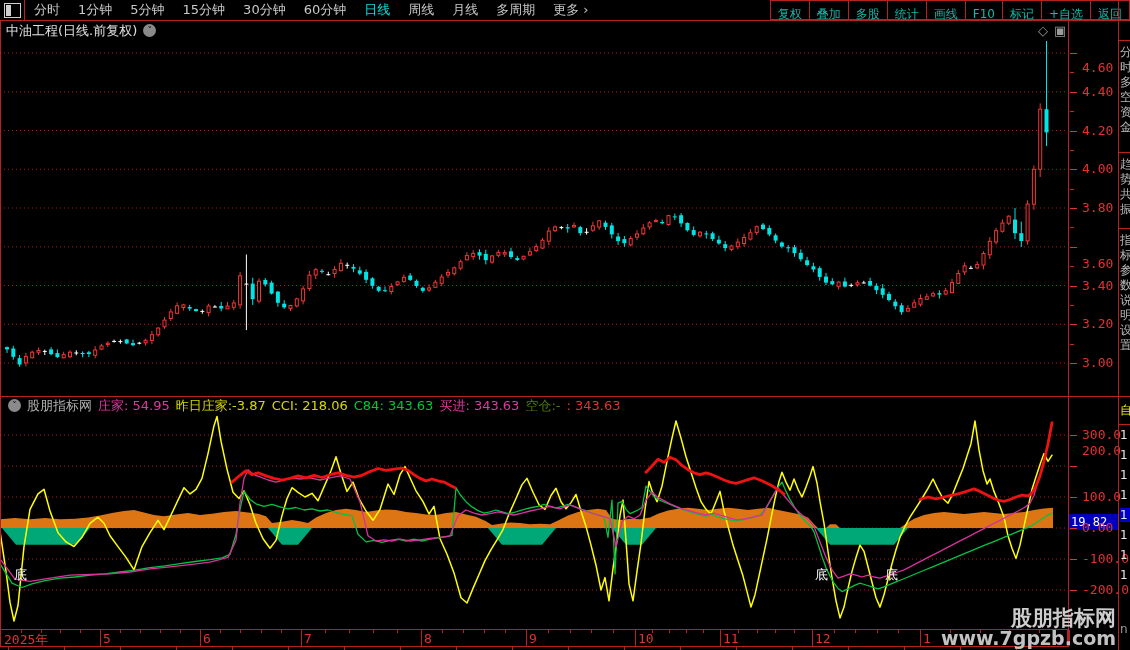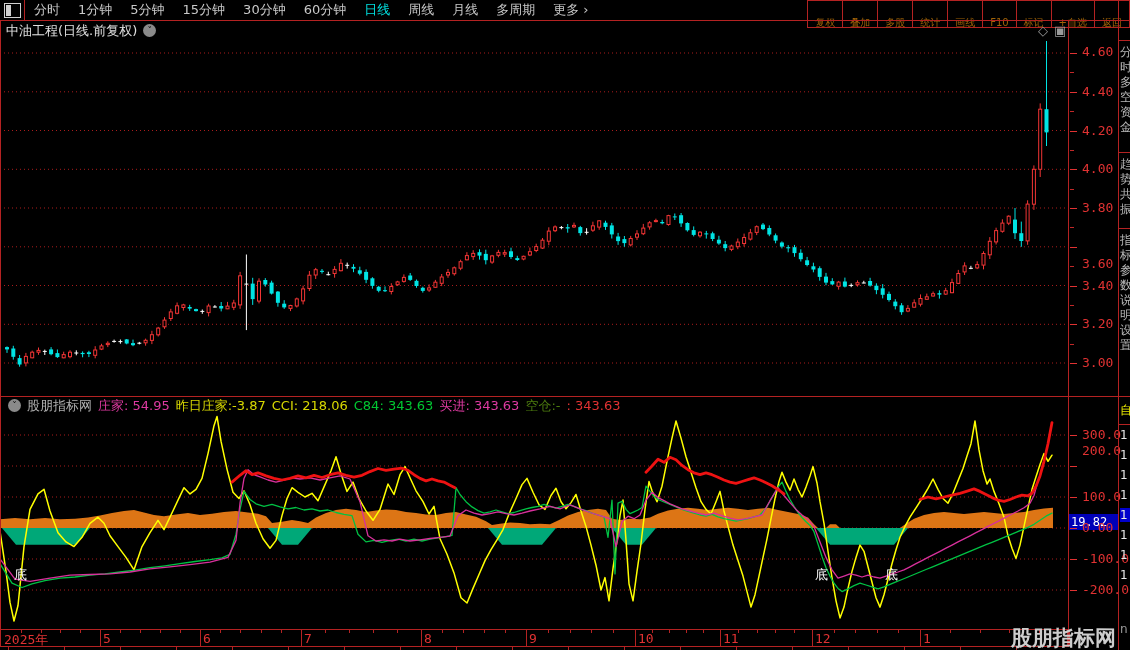--- a/index.html
+++ b/index.html
@@ -9,21 +9,21 @@
   .vline{position:absolute;width:1px;background:#b42222;}
   
   #toolbar{position:absolute;left:0;top:0;width:1130px;height:20px;display:flex;align-items:flex-start;}
   .tb-left{display:flex;align-items:center;gap:0;}
   .tb-item{color:#c8c8c8;font-size:13px;padding:0 9px;line-height:20px;cursor:default;white-space:nowrap;}
   .tb-item.active{color:#00e0e0;}
   .win-icon{width:15px;height:13px;border:1px solid #cfcfcf;margin:0 3px 0 4px;position:relative;background:#000;}
   .win-icon::after{content:"";position:absolute;left:1px;top:1px;bottom:1px;width:5px;background:#cfcfcf;}
   .tb-sep{width:1px;height:20px;background:#b42222;}
   .tb-right{margin-left:auto;display:flex;height:20px;}
-  .tb-btn{color:#a16207;font-size:10px;line-height:18px;padding:13px 7px;border:1px solid #b42222;border-right:none;white-space:nowrap;}
+  .tb-btn{color:#14b8a6;font-size:12px;line-height:18px;padding:4px 7px;border:1px solid #b42222;border-right:none;white-space:nowrap;}
   .tb-btn:last-child{border-right:1px solid #b42222;}
   
   #titlebar{position:absolute;left:0;top:21px;height:19px;display:flex;align-items:center;color:#e0e0e0;font-size:13px;}
   .chev-circle{display:inline-block;width:13px;height:13px;border-radius:50%;background:#8a8a8a;color:#000;
                font-size:9px;line-height:13px;text-align:center;margin-left:6px;}
   #corner-icons{position:absolute;left:1038px;top:21px;width:40px;height:18px;color:#9a9a9a;font-size:13px;display:flex;gap:6px;align-items:center;}
   
   #main-svg{position:absolute;left:0;top:41px;}
   #ind-svg{position:absolute;left:0;top:397px;}
   #main-axis{position:absolute;left:1068px;top:41px;width:50px;height:355px;}
@@ -435,21 +435,21 @@
       <line x1="1027.6" y1="159.3" x2="1027.6" y2="203.8" stroke="#f23535" stroke-width="1"></line>
       <rect x="1026.1" y="163.1" width="3" height="36.8" fill="#000" stroke="#f23535" stroke-width="1"></rect>
       <line x1="1033.8999999999999" y1="124.4" x2="1033.8999999999999" y2="168.9" stroke="#f23535" stroke-width="1"></line>
       <rect x="1032.3999999999999" y="128.3" width="3" height="34.9" fill="#000" stroke="#f23535" stroke-width="1"></rect>
       <line x1="1040.2" y1="62.4" x2="1040.2" y2="136.0" stroke="#f23535" stroke-width="1"></line>
       <rect x="1038.7" y="68.2" width="3" height="60.1" fill="#000" stroke="#f23535" stroke-width="1"></rect>
       <line x1="1046.5" y1="-1.6" x2="1046.5" y2="105.0" stroke="#00e4e4" stroke-width="1"></line>
       <rect x="1044.5" y="68.2" width="4" height="23.2" fill="#00e4e4"></rect>
     </svg>
   <div id="main-axis">
-      <div class="axlab" style="top: 3px;">4.60</div>
+      <div class="axlab" style="top: 19px;">4.60</div>
       <div class="axtick" style="top: 12.0125px;"></div>
       <div class="axtick minor" style="top: 31.4125px;"></div>
       <div class="axlab" style="top: 42.7625px;">4.40</div>
       <div class="axtick" style="top: 50.7625px;"></div>
       <div class="axtick minor" style="top: 70.1625px;"></div>
       <div class="axlab" style="top: 81.5125px;">4.20</div>
       <div class="axtick" style="top: 89.5125px;"></div>
       <div class="axtick minor" style="top: 108.912px;"></div>
       <div class="axlab" style="top: 120.262px;">4.00</div>
       <div class="axtick" style="top: 128.262px;"></div>
@@ -650,15 +650,16 @@
       <div class="strip-char" style="top: 488px; color: rgb(232, 232, 232);">1</div>
       <div class="strip-char" style="top: 508px; color: rgb(232, 232, 232); background: rgb(0, 0, 204);">1</div>
       <div class="strip-char" style="top: 528px; color: rgb(232, 232, 232);">1</div>
       <div class="strip-char" style="top: 548px; color: rgb(232, 232, 232);">1</div>
       <div class="strip-char" style="top: 568px; color: rgb(232, 232, 232);">1</div>
       <div class="strip-char" style="top: 622px; color: rgb(153, 153, 153);">n</div>
     </div>
 
   <div id="watermark">
     <div class="w1">股朋指标网</div>
+    <div class="w2">www.7gpzb.com</div>
   </div>
 
 </div>
 
 </body></html>

